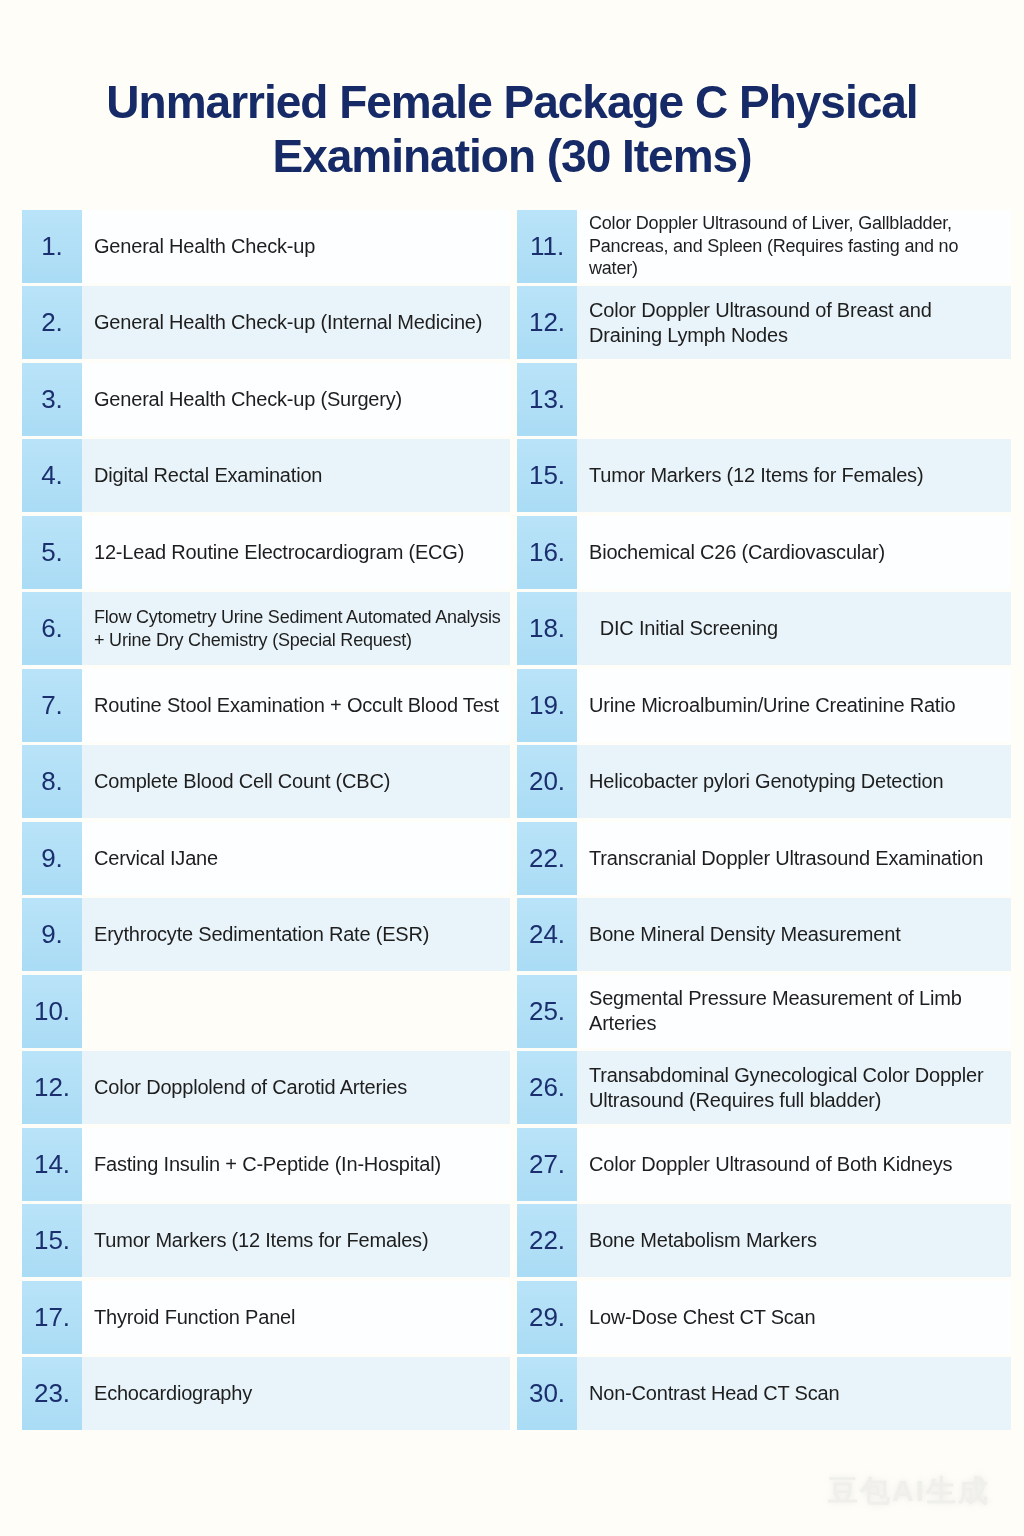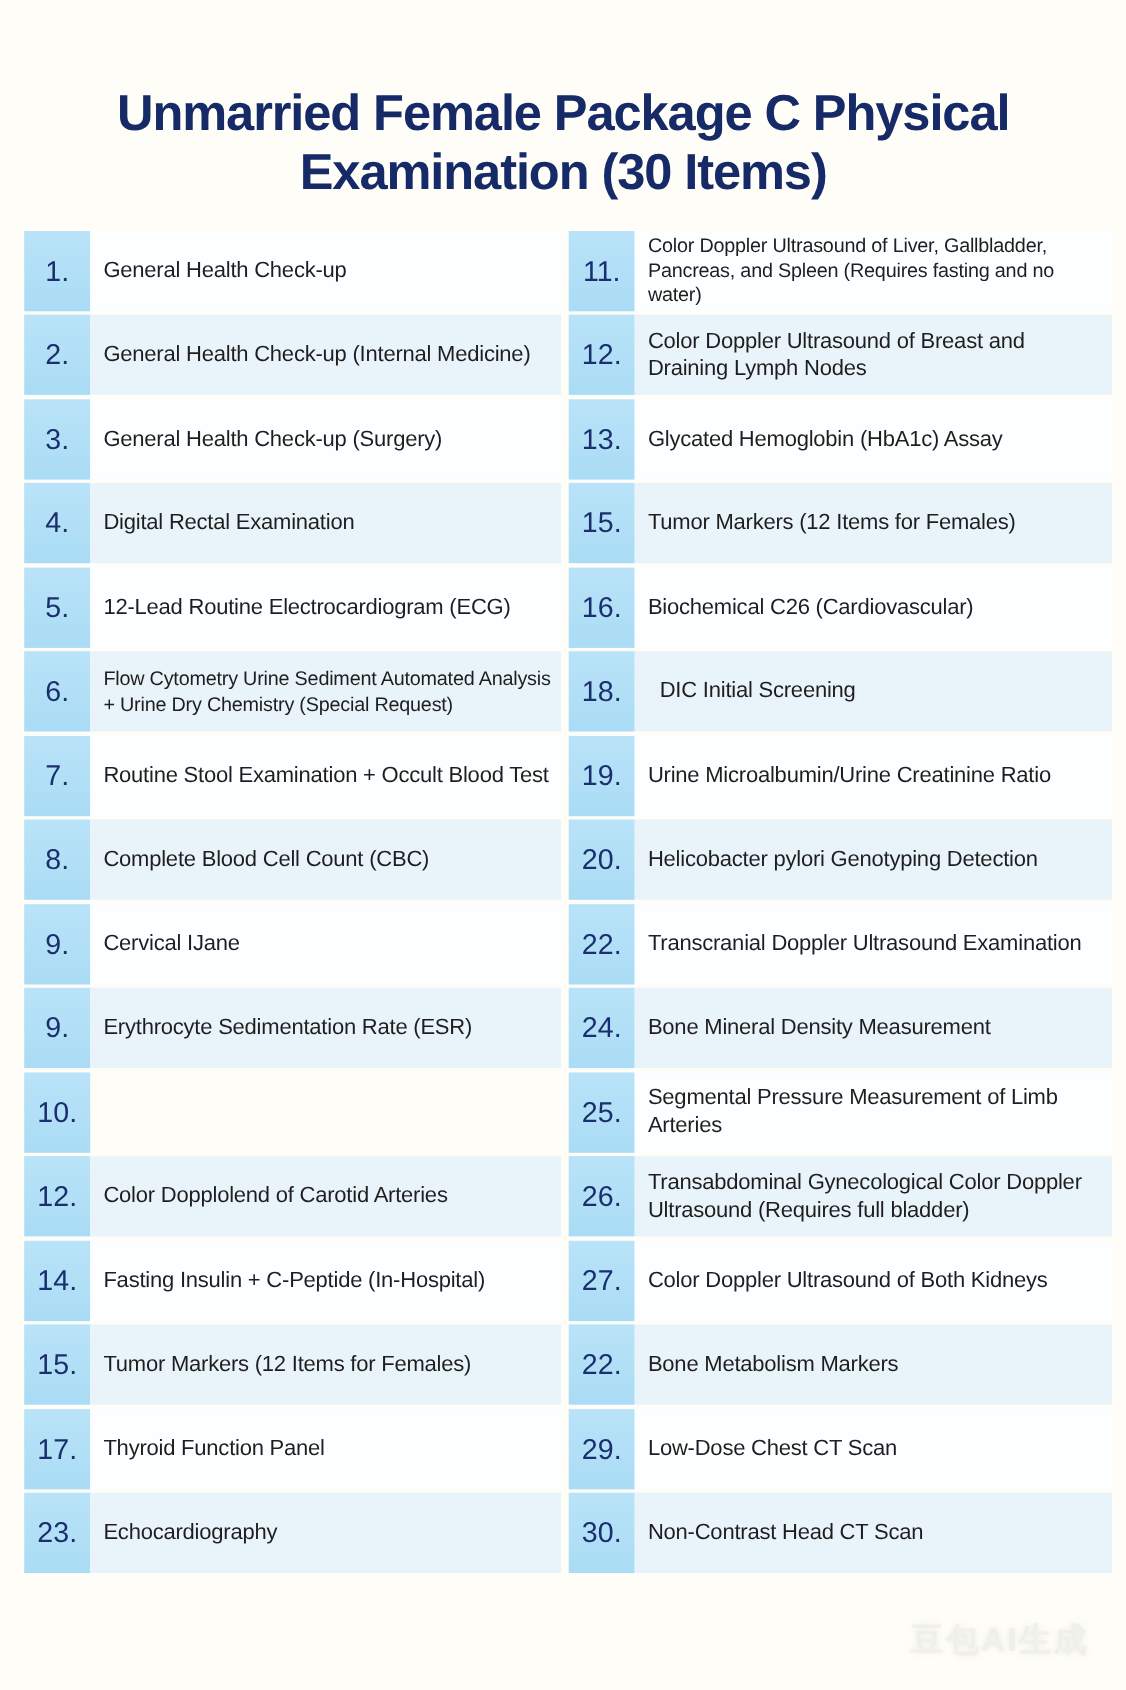--- a/index.html
+++ b/index.html
@@ -148,21 +148,20 @@
         <div class="row">
           <div class="num">11.</div>
           <div class="txt small">Color Doppler Ultrasound of Liver, Gallbladder, Pancreas, and Spleen (Requires fasting and no water)</div>
         </div>
         <div class="row alt">
           <div class="num">12.</div>
           <div class="txt">Color Doppler Ultrasound of Breast and Draining Lymph Nodes</div>
         </div>
         <div class="row">
           <div class="num">13.</div>
-          <div class="txt">Glycated Hemoglobin (HbA1c) Assay</div>
         </div>
         <div class="row alt">
           <div class="num">15.</div>
           <div class="txt">Tumor Markers (12 Items for Females)</div>
         </div>
         <div class="row">
           <div class="num">16.</div>
           <div class="txt">Biochemical C26 (Cardiovascular)</div>
         </div>
         <div class="row alt">

